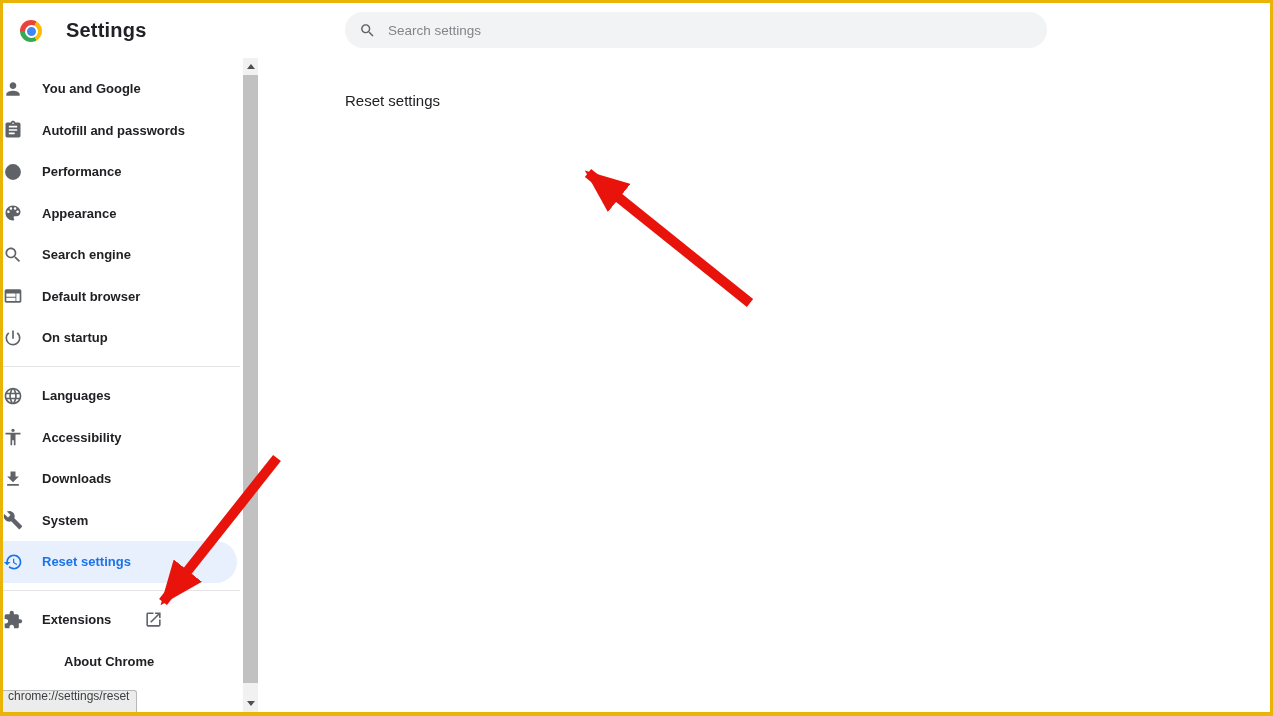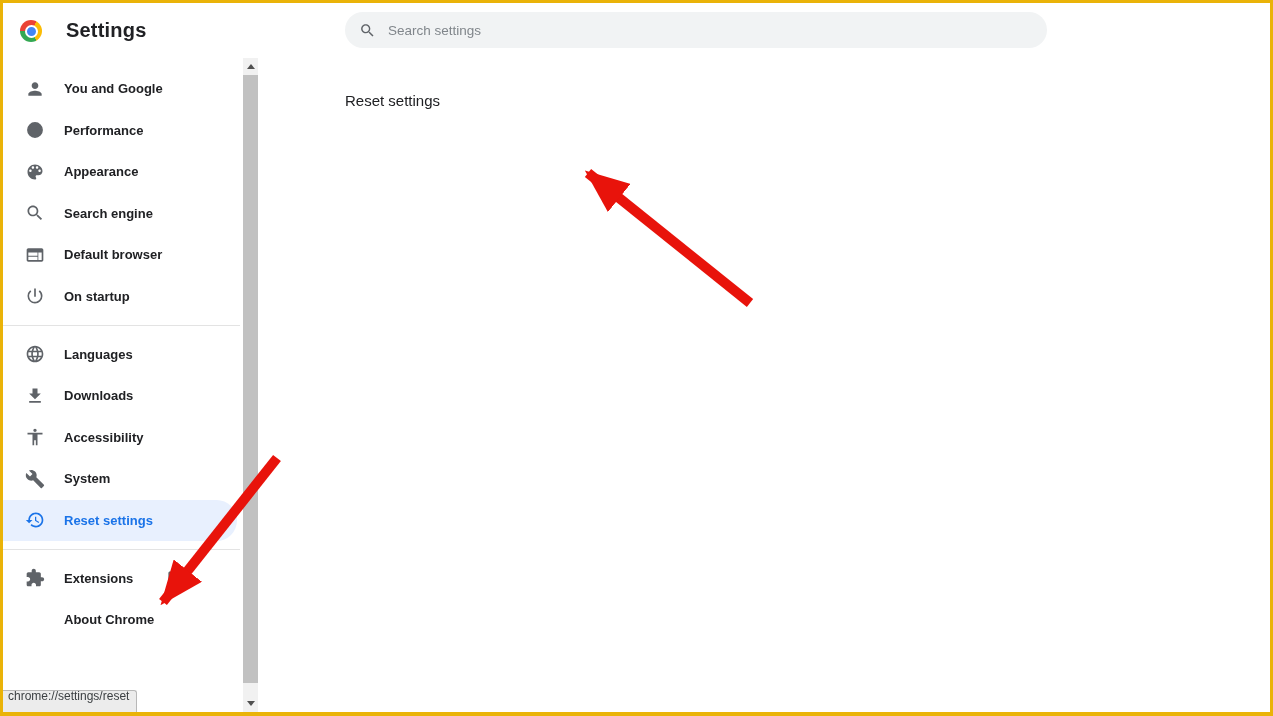--- a/index.html
+++ b/index.html
@@ -38,21 +38,21 @@
   .search-bar input {
     flex:1; margin-left:12px; border:none; outline:none; background:transparent;
     font-size:13.5px; color:#202124; font-family:"Liberation Sans", sans-serif;
   }
   .search-bar input::placeholder { color:#80868b; opacity:1; }
 
   
   .menu { position:absolute; left:0; top:65px; width:240px; }
   .menu-item {
     display:flex; align-items:center; height:41.5px; width:234px;
-    padding-left:22px; border-radius:0 21px 21px 0; cursor:pointer;
+    border-radius:0 21px 21px 0; cursor:pointer;
   }
   .mi-icon { width:20px; height:20px; color:#5f6368; flex:none; }
   .mi-icon svg { width:100%; height:100%; fill:currentColor; display:block; }
   .mi-label { margin-left:19px; font-size:13px; font-weight:bold; color:#202124; white-space:nowrap; }
   .menu-item.selected { background:#e8f0fe; }
   .menu-item.selected .mi-icon { color:#1a73e8; }
   .menu-item.selected .mi-label { color:#1a73e8; }
   .menu-item.no-icon { padding-left:61px; }
   .ext-icon { width:19px; height:19px; color:#5f6368; margin-left:33px; flex:none; }
   .ext-icon svg { width:100%; height:100%; fill:currentColor; display:block; }
@@ -119,20 +119,28 @@
 
       <div class="menu-item">
         <span class="mi-icon">
           <svg viewBox="0 0 24 24">
               <path d="M12 12c2.21 0 4-1.79 4-4s-1.79-4-4-4-4 1.79-4 4 1.79 4 4 4zm0 2c-2.67 0-8 1.34-8 4v2h16v-2c0-2.66-5.33-4-8-4z"></path>
             </svg>
         </span>
         <span class="mi-label">You and Google</span>
       </div>
 
+      <div class="menu-item">
+        <span class="mi-icon">
+          <svg viewBox="0 0 24 24">
+              <path d="M19 3h-4.18C14.4 1.84 13.3 1 12 1c-1.3 0-2.4.84-2.82 2H5c-1.1 0-2 .9-2 2v14c0 1.1.9 2 2 2h14c1.1 0 2-.9 2-2V5c0-1.1-.9-2-2-2zm-7 0c.55 0 1 .45 1 1s-.45 1-1 1-1-.45-1-1 .45-1 1-1zm2 14H7v-2h7v2zm3-4H7v-2h10v2zm0-4H7V7h10v2z"></path>
+            </svg>
+        </span>
+        <span class="mi-label">Autofill and passwords</span>
+      </div>
 
 
       <div class="menu-item">
         <span class="mi-icon">
           <svg viewBox="0 0 24 24" fill="none">
               <circle cx="12" cy="12" r="8.5" stroke="currentColor" stroke-width="2"></circle>
               <path d="M12.5 11.5l4.2-4.2" stroke="currentColor" stroke-width="2" stroke-linecap="round"></path>
             </svg>
         </span>
         <span class="mi-label">Performance</span>
@@ -181,33 +189,33 @@
           <svg viewBox="0 0 24 24">
               <path d="M11.99 2C6.47 2 2 6.48 2 12s4.47 10 9.99 10C17.52 22 22 17.52 22 12S17.52 2 11.99 2zm6.93 6h-2.95c-.32-1.25-.78-2.45-1.38-3.56 1.84.63 3.37 1.91 4.33 3.56zM12 4.04c.83 1.2 1.48 2.53 1.91 3.96h-3.82c.43-1.43 1.08-2.76 1.91-3.96zM4.26 14C4.1 13.36 4 12.69 4 12s.1-1.36.26-2h3.38c-.08.66-.14 1.32-.14 2 0 .68.06 1.34.14 2H4.26zm.82 2h2.95c.32 1.25.78 2.45 1.38 3.56-1.84-.63-3.37-1.9-4.33-3.56zm2.95-8H5.08c.96-1.66 2.49-2.93 4.33-3.56C8.81 5.55 8.35 6.75 8.03 8zM12 19.96c-.83-1.2-1.48-2.53-1.91-3.96h3.82c-.43 1.43-1.08 2.76-1.91 3.96zM14.34 14H9.66c-.09-.66-.16-1.32-.16-2 0-.68.07-1.35.16-2h4.68c.09.65.16 1.32.16 2 0 .68-.07 1.34-.16 2zm.25 5.56c.6-1.11 1.06-2.31 1.38-3.56h2.95c-.96 1.65-2.49 2.93-4.33 3.56zM16.36 14c.08-.66.14-1.32.14-2 0-.68-.06-1.34-.14-2h3.38c.16.64.26 1.31.26 2s-.1 1.36-.26 2h-3.38z"></path>
             </svg>
         </span>
         <span class="mi-label">Languages</span>
       </div>
 
       <div class="menu-item">
         <span class="mi-icon">
           <svg viewBox="0 0 24 24">
+              <path d="M12 2c1.1 0 2 .9 2 2s-.9 2-2 2-2-.9-2-2 .9-2 2-2zm9 7h-6v13h-2v-6h-2v6H9V9H3V7h18v2z"></path>
+            </svg>
+        </span>
+        <span class="mi-label">Accessibility</span>
+      </div>
+
+      <div class="menu-item">
+        <span class="mi-icon">
+          <svg viewBox="0 0 24 24">
               <path d="M19 9h-4V3H9v6H5l7 7 7-7zM5 18v2h14v-2H5z"></path>
             </svg>
         </span>
         <span class="mi-label">Downloads</span>
-      </div>
-
-      <div class="menu-item">
-        <span class="mi-icon">
-          <svg viewBox="0 0 24 24">
-              <path d="M12 2c1.1 0 2 .9 2 2s-.9 2-2 2-2-.9-2-2 .9-2 2-2zm9 7h-6v13h-2v-6h-2v6H9V9H3V7h18v2z"></path>
-            </svg>
-        </span>
-        <span class="mi-label">Accessibility</span>
       </div>
 
       <div class="menu-item">
         <span class="mi-icon">
           <svg viewBox="0 0 24 24">
               <path d="M22.7 19l-9.1-9.1c.9-2.3.4-5-1.5-6.9-2-2-5-2.4-7.4-1.3L9 6 6 9 1.6 4.7C.4 7.1.9 10.1 2.9 12.1c1.9 1.9 4.6 2.4 6.9 1.5l9.1 9.1c.4.4 1 .4 1.4 0l2.3-2.3c.5-.4.5-1.1.1-1.4z"></path>
             </svg>
         </span>
         <span class="mi-label">System</span>
       </div>

